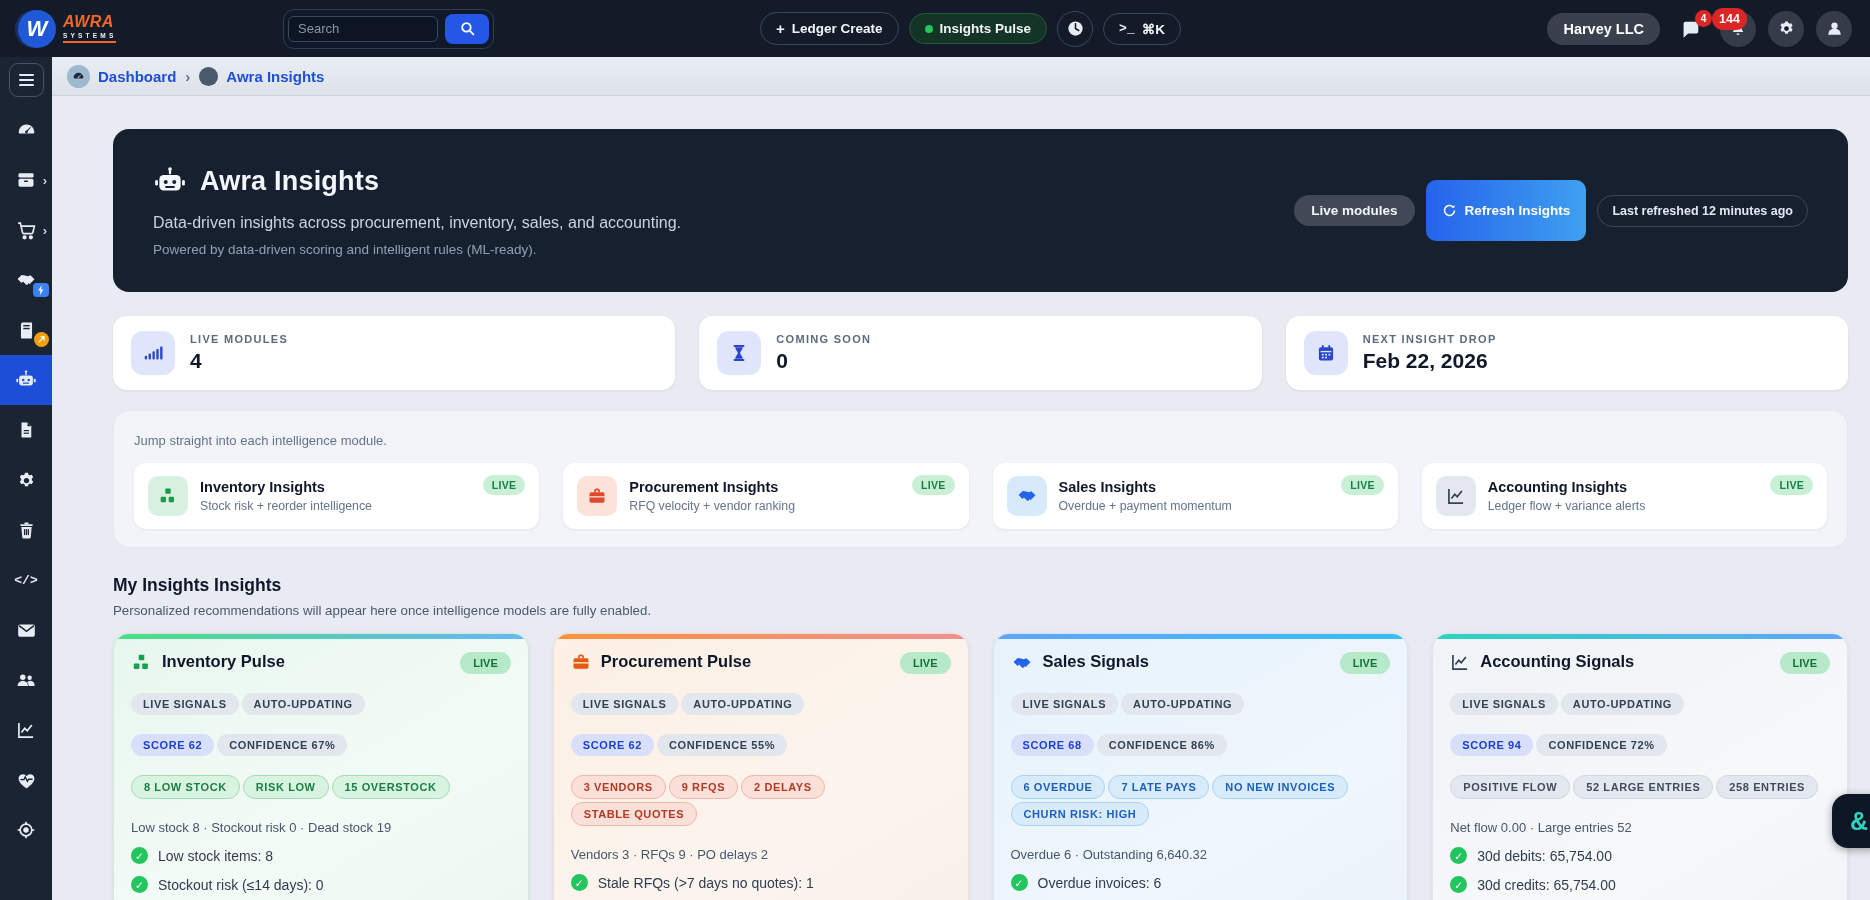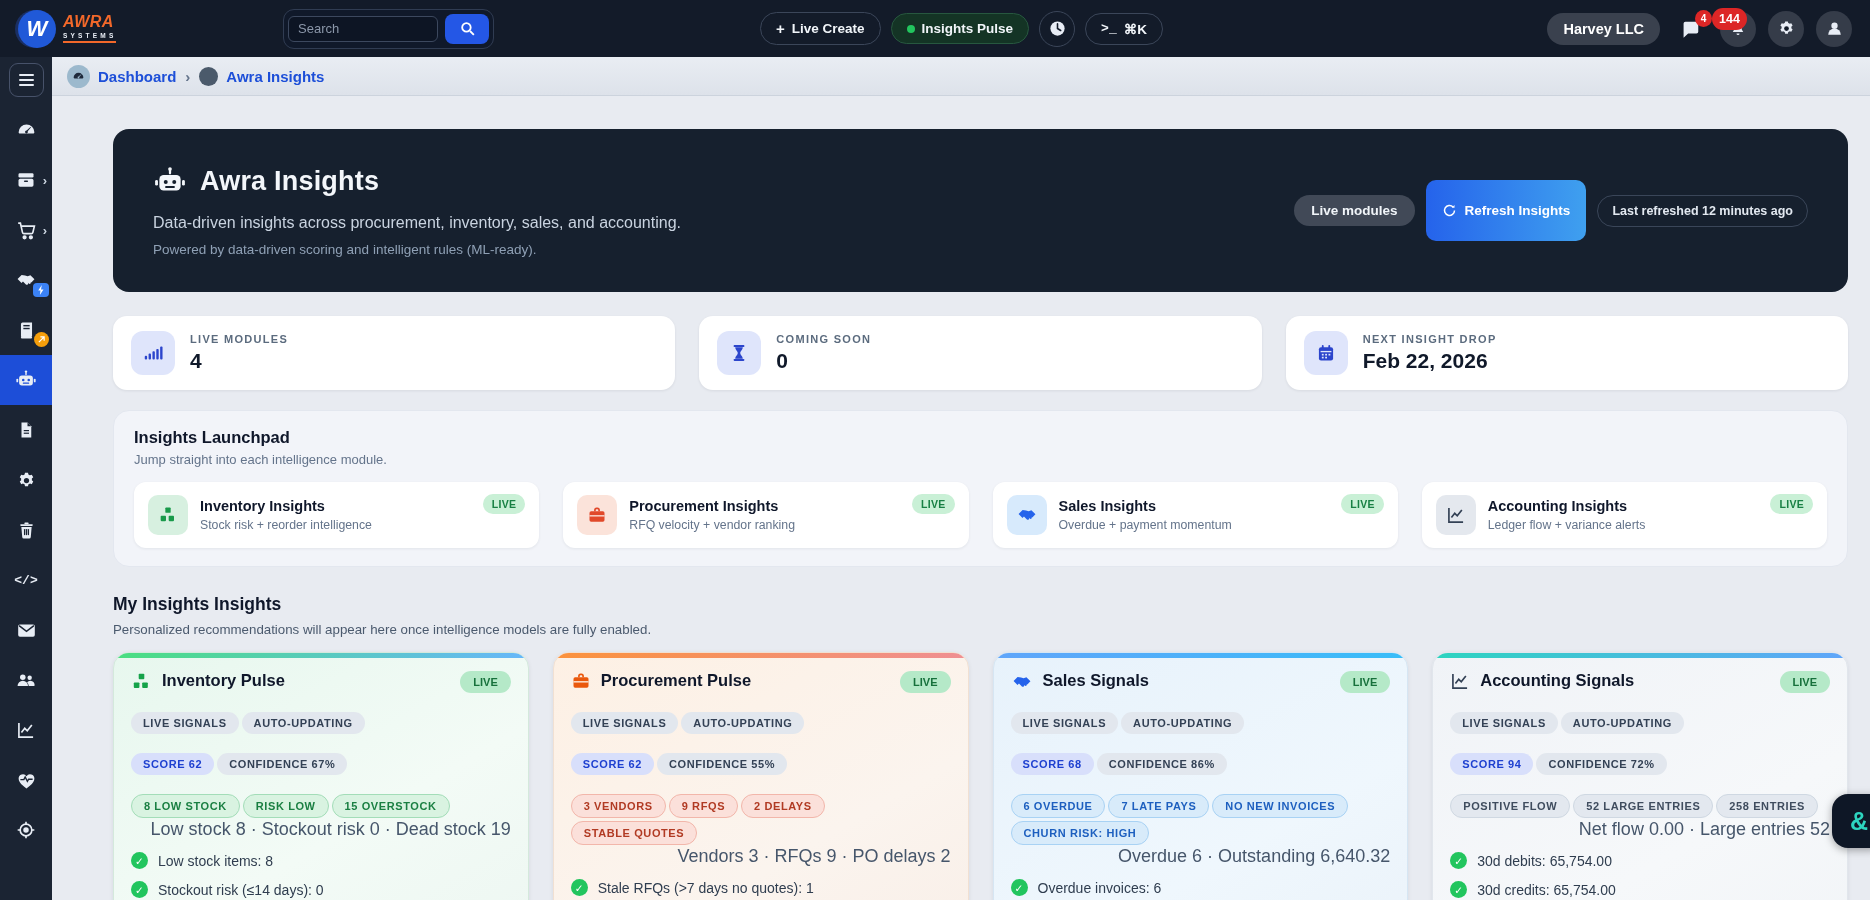--- a/index.html
+++ b/index.html
@@ -103,21 +103,21 @@
   .pc-title { font-size:16.5px; font-weight:800; color:#0f172a; }
   .pc-live { margin-left:auto; background:#b5e9c8; color:#17713c; font-size:11px; font-weight:800; border-radius:999px; padding:5px 13px; }
   .tag-row { display:flex; flex-wrap:wrap; gap:3px; margin-top:19px; }
   .tag { border-radius:999px; padding:5px 12px; font-size:11px; font-weight:800; letter-spacing:.6px; white-space:nowrap; }
   .tag-gray { background:#e2e7ee; color:#334155; }
   .tag-score { background:#d8dffb; color:#1e40d0; }
   .chip-green { background:#d9f3e1; border:1px solid #a3ddb8; color:#1a7f42; }
   .chip-red { background:#fbe0da; border:1px solid #f2b6aa; color:#b13a23; }
   .chip-blue { background:#d8ebfa; border:1px solid #a8d2f4; color:#1d5fbf; }
   .chip-gray2 { background:#e3e8ef; border:1px solid #cfd8e2; color:#3f4c5e; }
-  .pc-summary { font-size:18px; color:#46566b; margin-top:1px;text-align:right; }
+  .pc-summary { font-size:13px; color:#46566b; margin-top:21px; }
   .pc-item { display:flex; align-items:center; gap:10px; margin-top:12px; }
   .check { width:17px; height:17px; border-radius:50%; background:#22c55e; color:#fff; font-size:10.5px; font-weight:800; display:flex; align-items:center; justify-content:center; flex:0 0 auto; }
   .pc-item-text { font-size:14px; color:#2f3d4f; }
 
   .float-widget { position:absolute; right:-16px; bottom:52px; width:54px; height:54px; border-radius:16px; background:#0e1726; color:#2dd4bf; font-size:25px; font-weight:800; display:flex; align-items:center; justify-content:center; z-index:50; cursor:pointer; box-shadow:0 2px 8px rgba(0,0,0,.35); }
 
   svg { display:block; }
 </style>
 </head>
 <body>
@@ -141,21 +141,21 @@
             <svg width="17" height="17" viewBox="0 0 24 24" fill="none" stroke="#fff" stroke-width="2.6">
               <circle cx="10.5" cy="10.5" r="6"></circle>
               <line x1="15.5" y1="15.5" x2="21" y2="21"></line>
             </svg>
           </span>
       </button>
     </div>
     <div class="top-actions">
       <button class="pill-btn">
         <span class="plus">+</span>
-        <span>Live Create</span>
+        <span>Ledger Create</span>
       </button>
       <button class="pill-btn pulse-btn">
         <span class="pulse-dot"></span>
         <span>Insights Pulse</span>
       </button>
       <button class="round-btn">
         <span>
             <svg width="19" height="19" viewBox="0 0 24 24" fill="#e8edf5">
               <circle cx="12" cy="12" r="9"></circle>
               <path d="M12 6v6l4 2.5" stroke="#131b29" stroke-width="2" fill="none" stroke-linecap="round"></path>
@@ -457,21 +457,20 @@
             </svg>
           </div>
         <div>
           <div class="stat-label">NEXT INSIGHT DROP</div>
           <div class="stat-value">Feb 22, 2026</div>
         </div>
       </div>
     </section>
 
     <section class="launchpad">
-      <h2 class="lp-title">Insights Launchpad</h2>
       <p class="lp-sub">Jump straight into each intelligence module.</p>
       <div class="lp-row">
         <div class="lp-card">
           <div class="lp-tile green">
               <svg width="20" height="20" viewBox="0 0 24 24" fill="currentColor">
                 <rect x="8.8" y="3" width="6.4" height="6.4" rx="1"></rect>
                 <rect x="3.2" y="13" width="6.4" height="6.4" rx="1"></rect>
                 <rect x="12.8" y="13" width="6.4" height="6.4" rx="1"></rect>
               </svg>
             </div>

